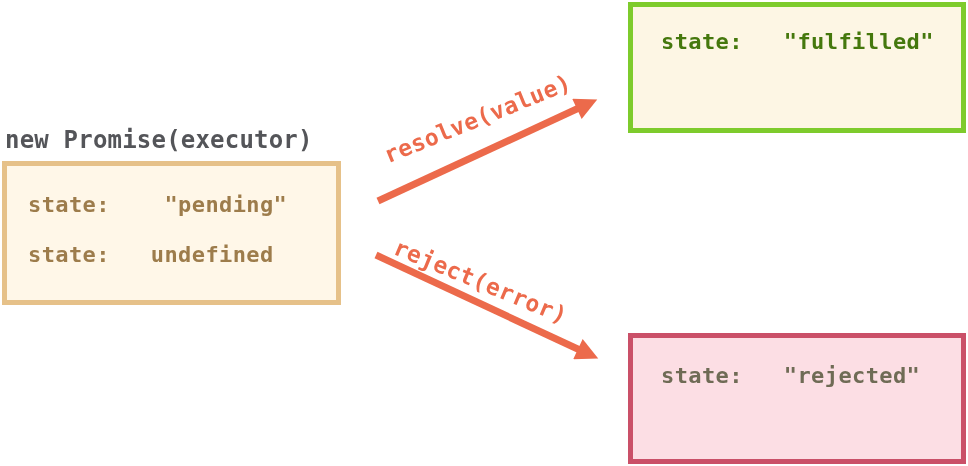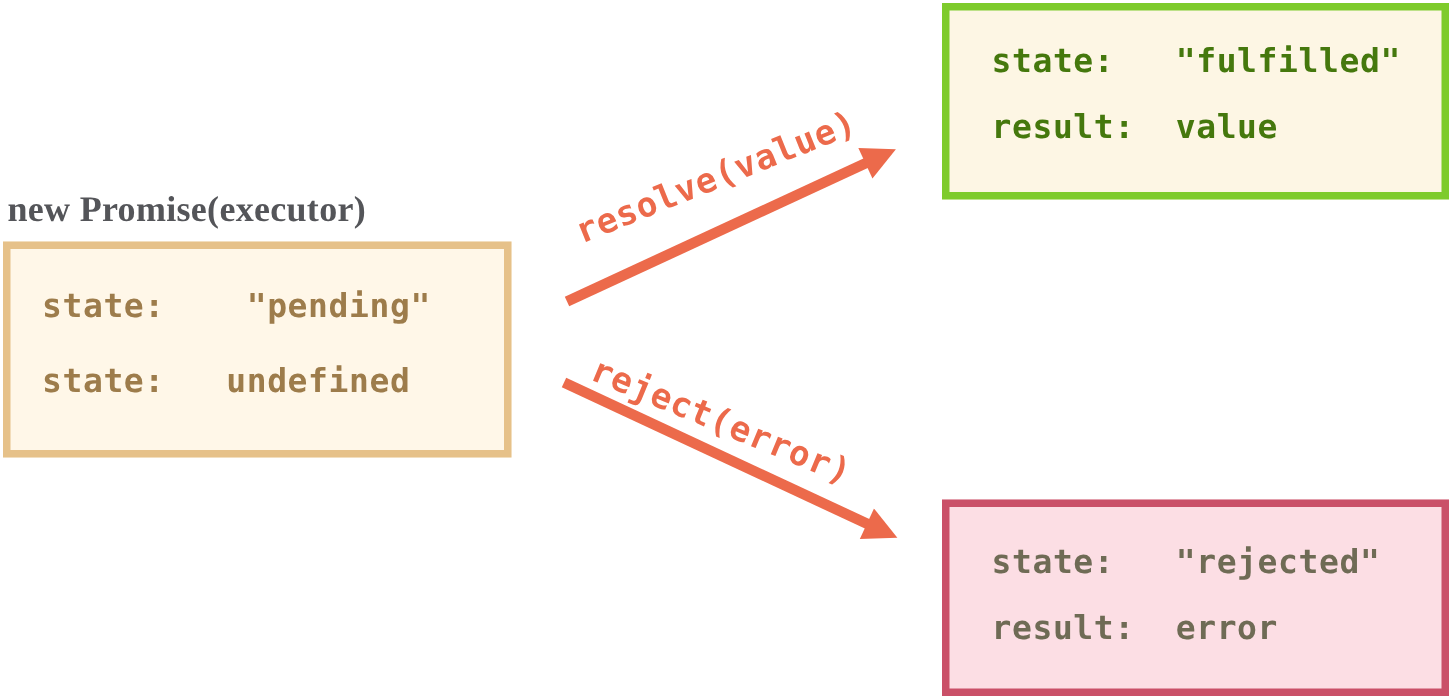--- a/index.html
+++ b/index.html
@@ -17,21 +17,20 @@
   .diagram-title {
     position: absolute;
     left: 5px;
     top: 127px;
     font-size: 24px;
     font-weight: bold;
     line-height: 26px;
     letter-spacing: 0.2px;
     color: var(--title-text, #545559);
     white-space: pre;
-    font-family: Liberation Serif, serif;
   }
   .state-box {
     position: absolute;
     box-sizing: border-box;
     border-style: solid;
     border-width: 5px;
   }
   .state-box pre {
     margin: 0;
     font-family: inherit;
@@ -125,21 +124,19 @@
     <line x1="378" y1="201" x2="581" y2="107" marker-end="url(#ah)"></line>
     <line x1="376" y1="255" x2="582" y2="351" marker-end="url(#ah)"></line>
   </svg>
 
   <div class="arrow-label label-resolve">resolve(value)</div>
 
   <div class="arrow-label label-reject">reject(error)</div>
 
   <div class="state-box box-fulfilled">
     <pre>state:   "fulfilled"</pre>
-    <pre>result:  value</pre>
   </div>
 
   <div class="state-box box-rejected">
     <pre>state:   "rejected"</pre>
-    <pre>result:  error</pre>
   </div>
 
 </div>
 
 </body></html>

